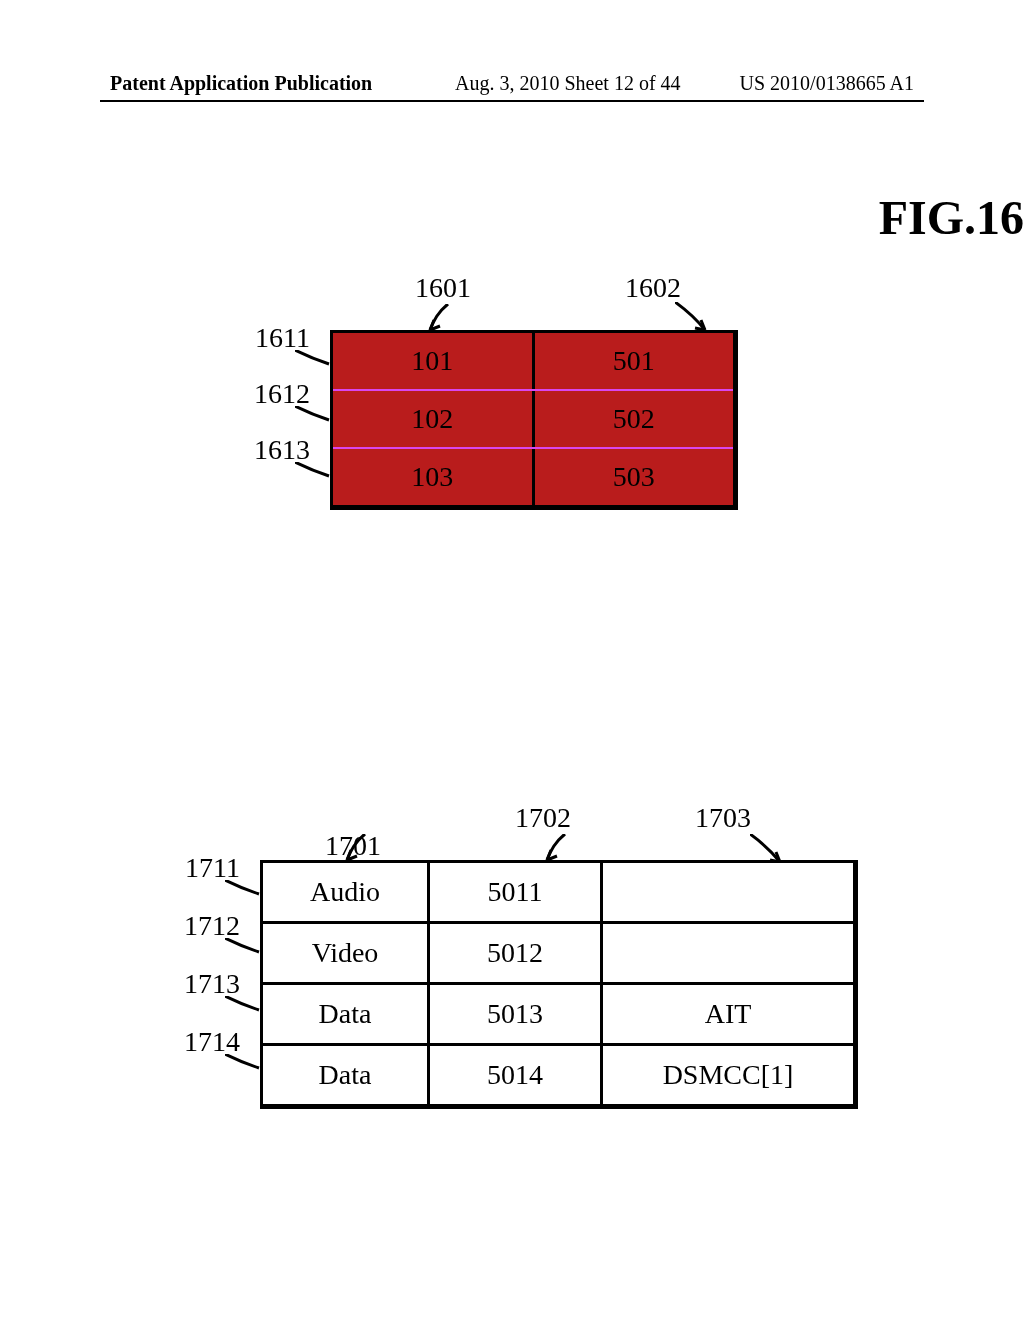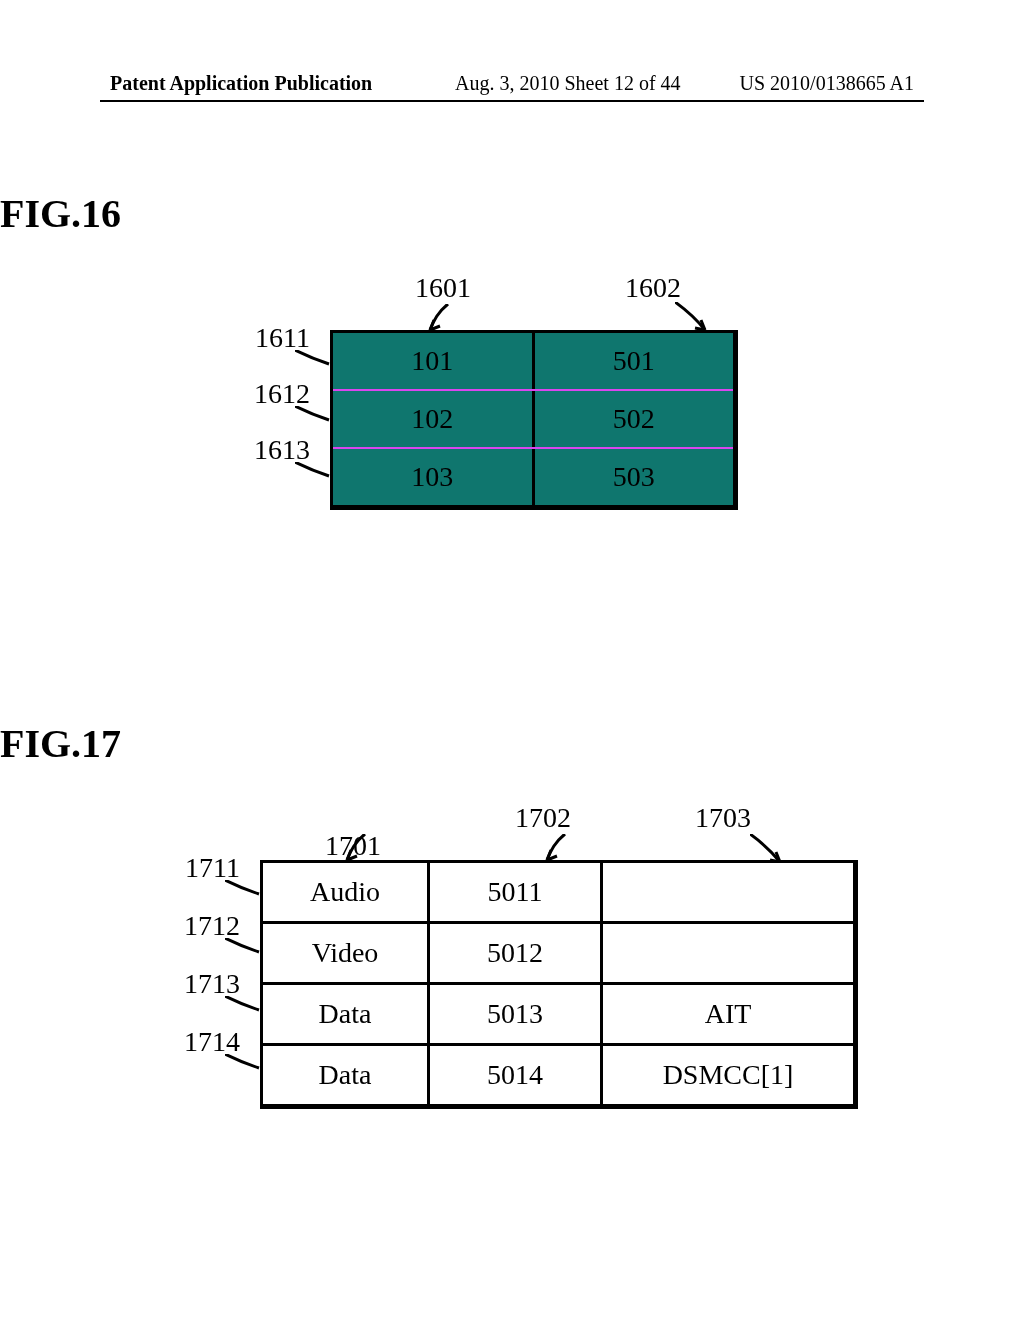--- a/index.html
+++ b/index.html
@@ -43,22 +43,22 @@
     position: absolute;
     top: 100px;
     left: 100px;
     right: 100px;
     height: 0;
     border-top: 2px solid #000;
   }
 
   .fig-title {
     width: 100%;
-    text-align: left;
-    font-size: 40px;
+    text-align: right;
+    font-size: 48px;
     font-weight: bold;
     position: absolute;
   }
   .fig16-title { top: 190px; }
   .fig17-title { top: 720px; }
 
   
   .fig16 {
     position: absolute;
     top: 260px;
@@ -68,21 +68,21 @@
   }
   .fig16 .table {
     position: absolute;
     top: 70px;
     left: 90px;
     width: 400px;
     border-left: 3px solid #000;
     border-top: 3px solid #000;
     border-right: 5px solid #000;
     border-bottom: 5px solid #000;
-    background: #0f766e;
+    background: #b91c1c;
   }
   .fig16 .row { display: flex; height: 56px; }
   .fig16 .row + .row { border-top: 2px solid #d946ef; }
   .fig16 .cell {
     flex: 1;
     display: flex;
     align-items: center;
     justify-content: center;
     font-size: 28px;
   }
@@ -208,21 +208,20 @@
         <div class="cell">102</div>
         <div class="cell">502</div>
       </div>
       <div class="row">
         <div class="cell">103</div>
         <div class="cell">503</div>
       </div>
     </div>
   </div>
 
-  <div class="fig-title fig17-title">FIG.17</div>
   <div class="fig17">
     <span class="c1-lbl">1701</span>
     <span class="c2-lbl">1702</span>
     <span class="c3-lbl">1703</span>
     <svg class="lead1" width="40" height="30">
         <path d="M20 0 C10 8 6 16 2 26" stroke="#000" stroke-width="3" fill="none"></path>
         <path d="M2 26 l10 -4 m-10 4 l4 -10" stroke="#000" stroke-width="3" fill="none"></path>
       </svg>
     <svg class="lead2" width="40" height="30">
         <path d="M20 0 C10 8 6 16 2 26" stroke="#000" stroke-width="3" fill="none"></path>

